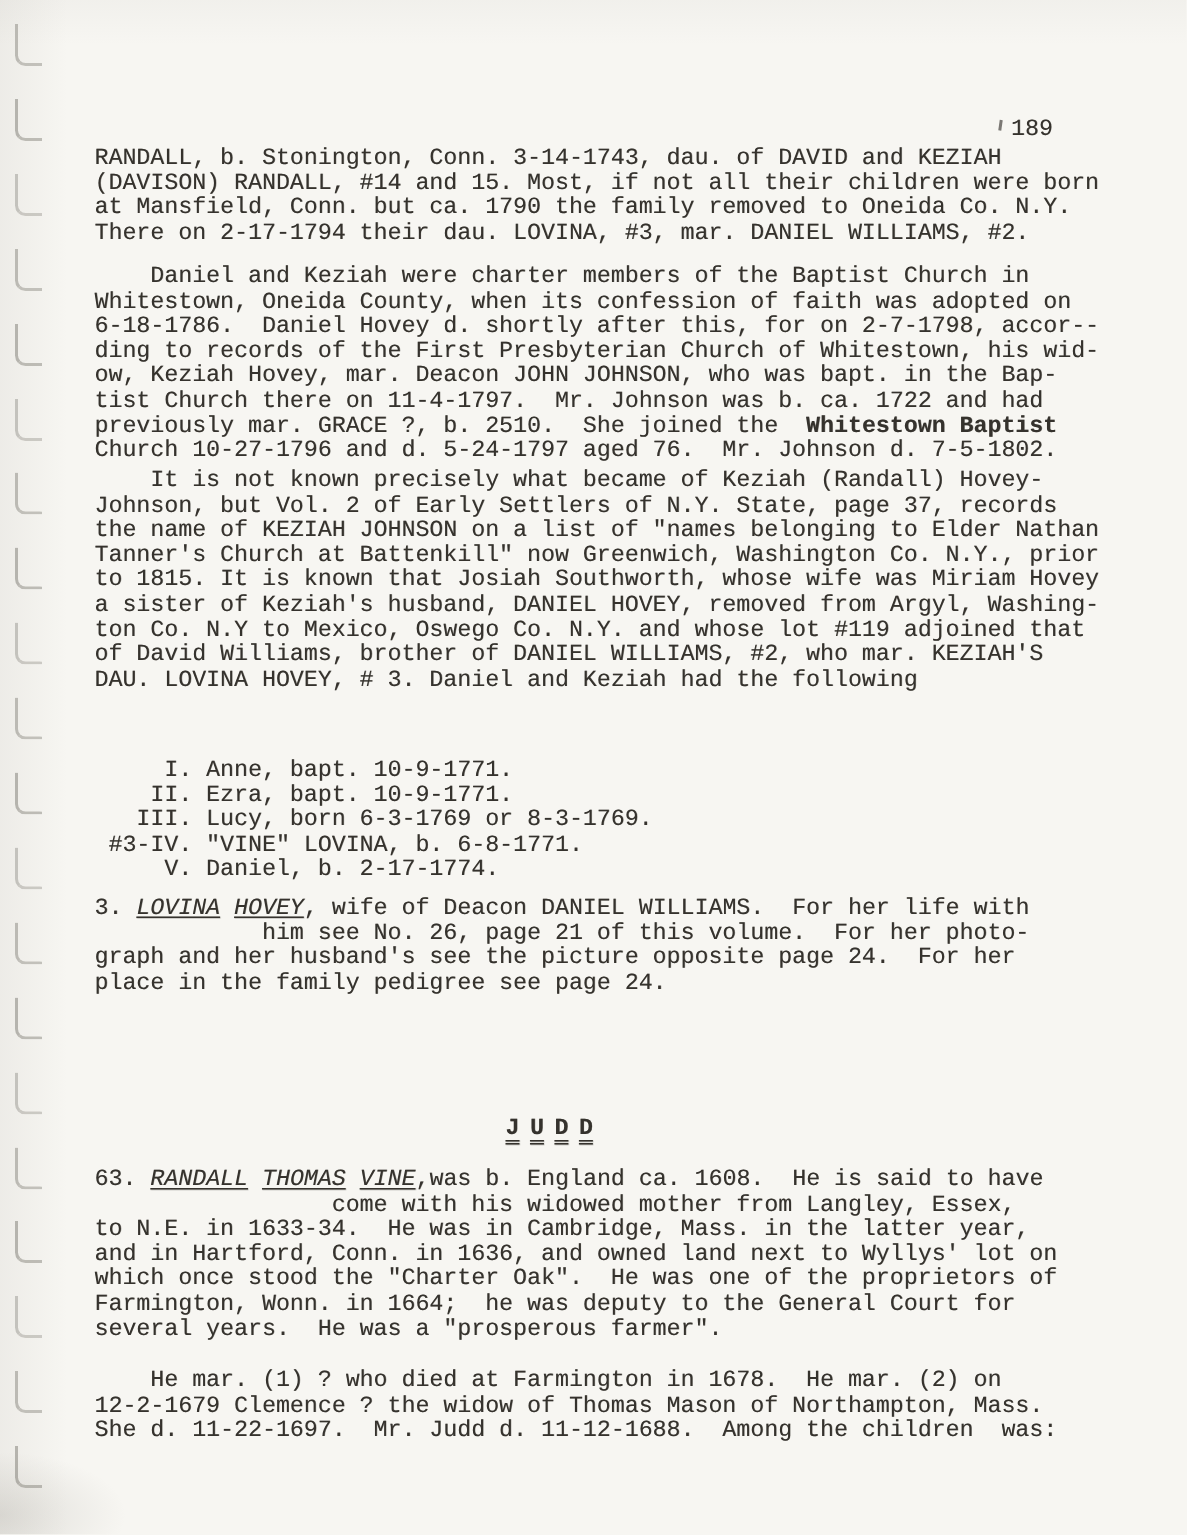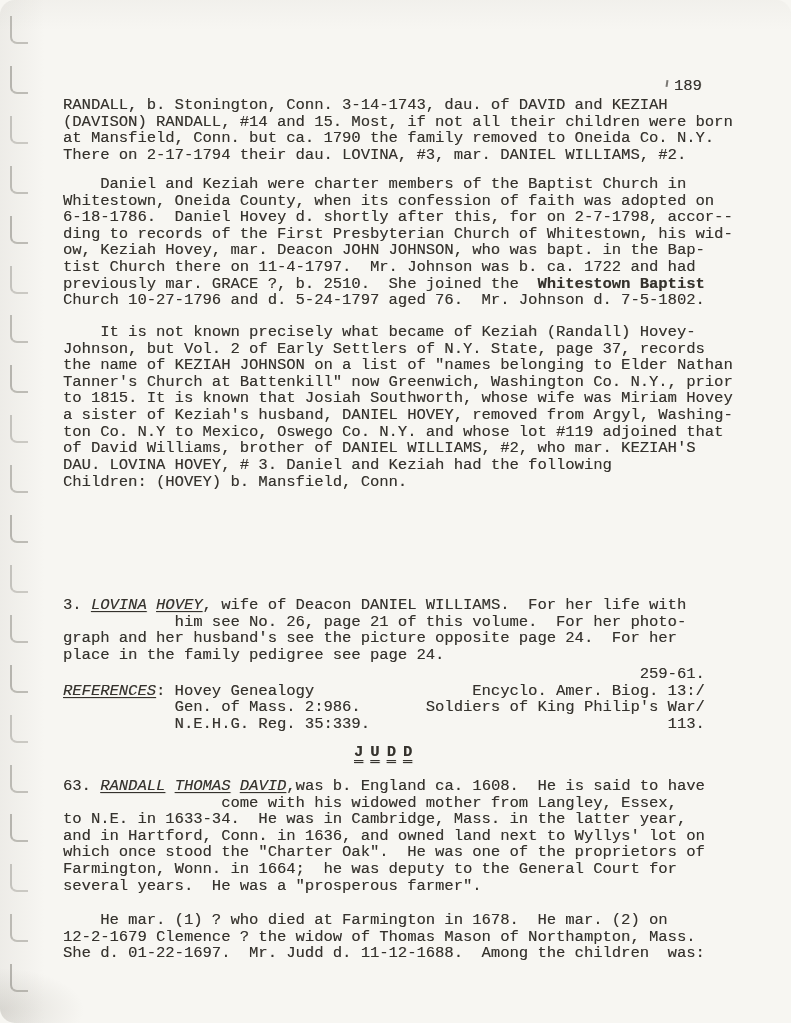--- a/index.html
+++ b/index.html
@@ -10,35 +10,34 @@
     position: relative;
     font-family: "Liberation Mono", "DejaVu Sans Mono", monospace;
   }
   .page {
     position: absolute; inset: 0;
     background:
       radial-gradient(ellipse 120px 60px at 0px 1010px, rgba(120,115,105,0.18), rgba(120,115,105,0) 70%),
       linear-gradient(90deg, rgba(150,146,138,0.10) 0, rgba(150,146,138,0) 45px),
       linear-gradient(180deg, rgba(150,146,138,0.06) 0, rgba(150,146,138,0) 30px),
       #f7f6f2;
-    border-radius: 15px;
   }
   .txt {
     position: absolute;
     left: 63px;
     color: #35322d;
     font-size: 15.5px;
     line-height: 16.6px;
     white-space: pre;
     text-shadow: 0.3px 0.3px 0.4px rgba(53,50,45,0.45);
   }
   .pageno { left: 674px; }
   .u  { text-decoration: underline; text-underline-offset: 2px; text-decoration-thickness: 1px; font-style: italic; }
   .b  { font-weight: bold; }
-  .judd-heading { left: 354px; }
+  .judd-heading { left: 337px; }
   .judd-letter {
     display: inline-block;
     margin-right: 7px;
     text-decoration: underline double;
     text-underline-offset: 4px;
     text-decoration-thickness: 1px;
     font-weight: bold;
   }
   .bmark {
     position: absolute;
@@ -94,50 +93,50 @@
 
   <div class="txt" style="top:176px"><span>    Daniel and Keziah were charter members of the Baptist Church in
 Whitestown, Oneida County, when its confession of faith was adopted on
 6-18-1786.  Daniel Hovey d. shortly after this, for on 2-7-1798, accor--
 ding to records of the First Presbyterian Church of Whitestown, his wid-
 ow, Keziah Hovey, mar. Deacon JOHN JOHNSON, who was bapt. in the Bap-
 tist Church there on 11-4-1797.  Mr. Johnson was b. ca. 1722 and had</span>
 <span>previously mar. GRACE ?, b. 2510.  She joined the  </span><span class="b">Whitestown Baptist</span>
 <span>Church 10-27-1796 and d. 5-24-1797 aged 76.  Mr. Johnson d. 7-5-1802.</span></div>
 
-  <div class="txt" style="top:324px">    It is not known precisely what became of Keziah (Randall) Hovey-
+  <div class="txt" style="top:312px">    It is not known precisely what became of Keziah (Randall) Hovey-
 Johnson, but Vol. 2 of Early Settlers of N.Y. State, page 37, records
 the name of KEZIAH JOHNSON on a list of "names belonging to Elder Nathan
 Tanner's Church at Battenkill" now Greenwich, Washington Co. N.Y., prior
 to 1815. It is known that Josiah Southworth, whose wife was Miriam Hovey
 a sister of Keziah's husband, DANIEL HOVEY, removed from Argyl, Washing-
 ton Co. N.Y to Mexico, Oswego Co. N.Y. and whose lot #119 adjoined that
 of David Williams, brother of DANIEL WILLIAMS, #2, who mar. KEZIAH'S
 DAU. LOVINA HOVEY, # 3. Daniel and Keziah had the following</div>
 
-  <div class="txt" style="top:474px">Children: (HOVEY) b. Mansfield, Conn.</div>
 
+  <div class="txt" style="top:505px">     I. Anne, bapt. 10-9-1771.
+    II. Ezra, bapt. 10-9-1771.
+   III. Lucy, born 6-3-1769 or 8-3-1769.
+ #3-IV. "VINE" LOVINA, b. 6-8-1771.
+     V. Daniel, b. 2-17-1774.</div>
 
   <div class="txt" style="top:597px"><span>3. </span><span class="u">LOVINA</span><span> </span><span class="u">HOVEY</span><span>, wife of Deacon DANIEL WILLIAMS.  For her life with</span>
 <span>            him see No. 26, page 21 of this volume.  For her photo-
 graph and her husband's see the picture opposite page 24.  For her
 place in the family pedigree see page 24.</span></div>
 
-  <div class="txt" style="top:666px"><span>                                                              259-61.</span>
-<span class="u">REFERENCES</span><span>: Hovey Genealogy                 Encyclo. Amer. Biog. 13:/</span>
-<span>            Gen. of Mass. 2:986.       Soldiers of King Philip's War/</span>
-<span>            N.E.H.G. Reg. 35:339.                                113.</span></div>
 
   <div class="txt judd-heading" style="top:744px"><span class="judd-letter">J</span><span class="judd-letter">U</span><span class="judd-letter">D</span><span class="judd-letter">D</span></div>
 
-  <div class="txt" style="top:778px"><span>63. </span><span class="u">RANDALL</span><span> </span><span class="u">THOMAS</span><span> </span><span class="u">DAVID</span><span>,was b. England ca. 1608.  He is said to have</span>
+  <div class="txt" style="top:778px"><span>63. </span><span class="u">RANDALL</span><span> </span><span class="u">THOMAS</span><span> </span><span class="u">VINE</span><span>,was b. England ca. 1608.  He is said to have</span>
 <span>                 come with his widowed mother from Langley, Essex,
 to N.E. in 1633-34.  He was in Cambridge, Mass. in the latter year,
 and in Hartford, Conn. in 1636, and owned land next to Wyllys' lot on
 which once stood the "Charter Oak".  He was one of the proprietors of
 Farmington, Wonn. in 1664;  he was deputy to the General Court for
 several years.  He was a "prosperous farmer".</span></div>
 
   <div class="txt" style="top:912px">    He mar. (1) ? who died at Farmington in 1678.  He mar. (2) on
 12-2-1679 Clemence ? the widow of Thomas Mason of Northampton, Mass.
-She d. 01-22-1697.  Mr. Judd d. 11-12-1688.  Among the children  was:</div>
+She d. 11-22-1697.  Mr. Judd d. 11-12-1688.  Among the children  was:</div>
 
 </div>
 
 </body></html>

